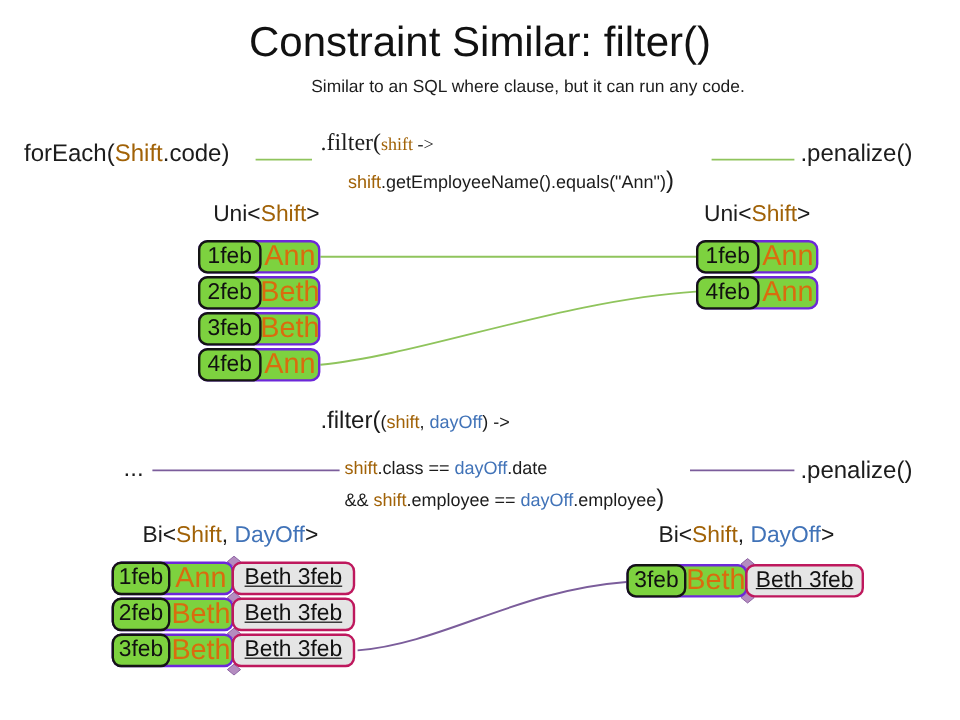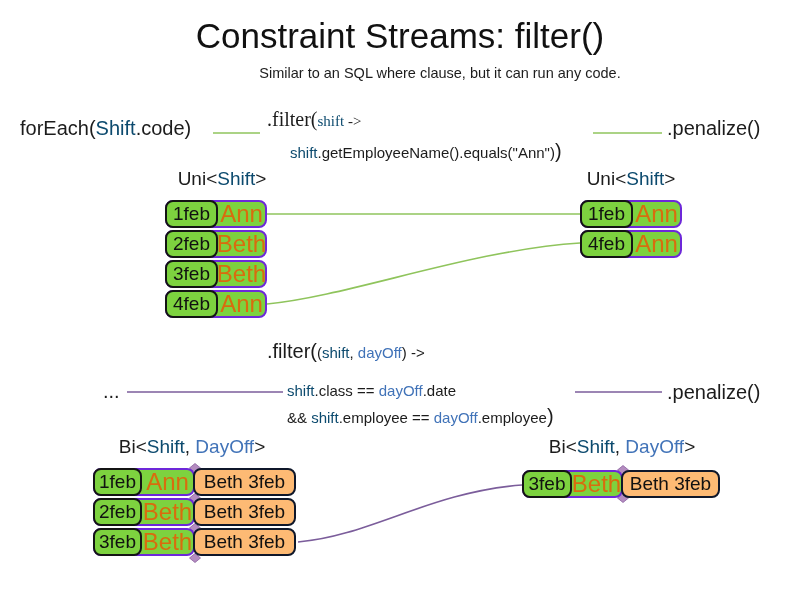--- a/index.html
+++ b/index.html
@@ -14,52 +14,52 @@
   .subtitle {
     position:absolute; left:0; top:65px; width:800px; text-align:center;
     font-size:14.5px; color:#1c1c1c;padding-left:40px;
   }
   .wires { position:absolute; left:0; top:0; z-index:0; }
   .wg { stroke:#8fc45c; stroke-width:1.6; fill:none; }
   .wp { stroke:#7b5d9b; stroke-width:1.6; fill:none; }
   .dmd { fill:#b48cc0; stroke:#8a5fa0; stroke-width:0.8; }
   .code { position:absolute; white-space:nowrap; font-size:20px; color:#1c1c1c; z-index:2; }
   .sm { font-size:15px; }
-  .g { color:#0c4a6e; }
+  .g { color:#a16207; }
   .b { color:#4173b8; }
   .typ {
     position:absolute; white-space:nowrap; font-size:19px; color:#1c1c1c;
     transform:translateX(-50%); z-index:2;
   }
   .fact { position:absolute; display:flex; align-items:stretch; z-index:1; }
   .gbox {
     display:flex; align-items:stretch; background:#7dd23f;
     border:2px solid #6d28d9; border-radius:8px; height:28px; box-sizing:border-box;
   }
   .dcell {
     margin:-2px 0 -2px -2px; background:#7dd23f; border:2px solid #141414;
     border-radius:8px; box-sizing:border-box; display:flex; align-items:center;
     justify-content:center; font-size:19px; color:#111; height:28px;
   }
   .ncell {
     flex:1; display:flex; align-items:center; justify-content:center;
     color:#d96c0e; font-size:24px; overflow:hidden;
   }
   .bbox {
-    background:#fdba74; border:2px solid #0f172a; border-radius:8px; margin-left:-2px;
+    background:#e5e5e5; border:2px solid #be185d; border-radius:8px; margin-left:-2px;
     height:28px; box-sizing:border-box; display:flex; align-items:center;
-    justify-content:center; font-size:19px; color:#111;
+    justify-content:center; font-size:19px; color:#111;text-decoration:underline;
   }
 </style>
 </head>
 <body>
 
 <div class="stage">
 
-  <div class="title">Constraint Streams: filter()</div>
+  <div class="title">Constraint Similar: filter()</div>
   <div class="subtitle">Similar to an SQL where clause, but it can run any code.</div>
 
   <svg class="wires" width="800" height="600" viewBox="0 0 800 600">
     <line class="wg" x1="213" y1="133" x2="260" y2="133"></line>
     <line class="wg" x1="593" y1="133" x2="662" y2="133"></line>
     <line class="wg" x1="267" y1="214" x2="580" y2="214"></line>
     <path class="wg" d="M267,304 C350,296 470,250 580,243"></path>
     <line class="wp" x1="127" y1="392" x2="283" y2="392"></line>
     <line class="wp" x1="575" y1="392" x2="662" y2="392"></line>
     <path class="wp" d="M298,542 C370,536 430,492 522,485"></path>

